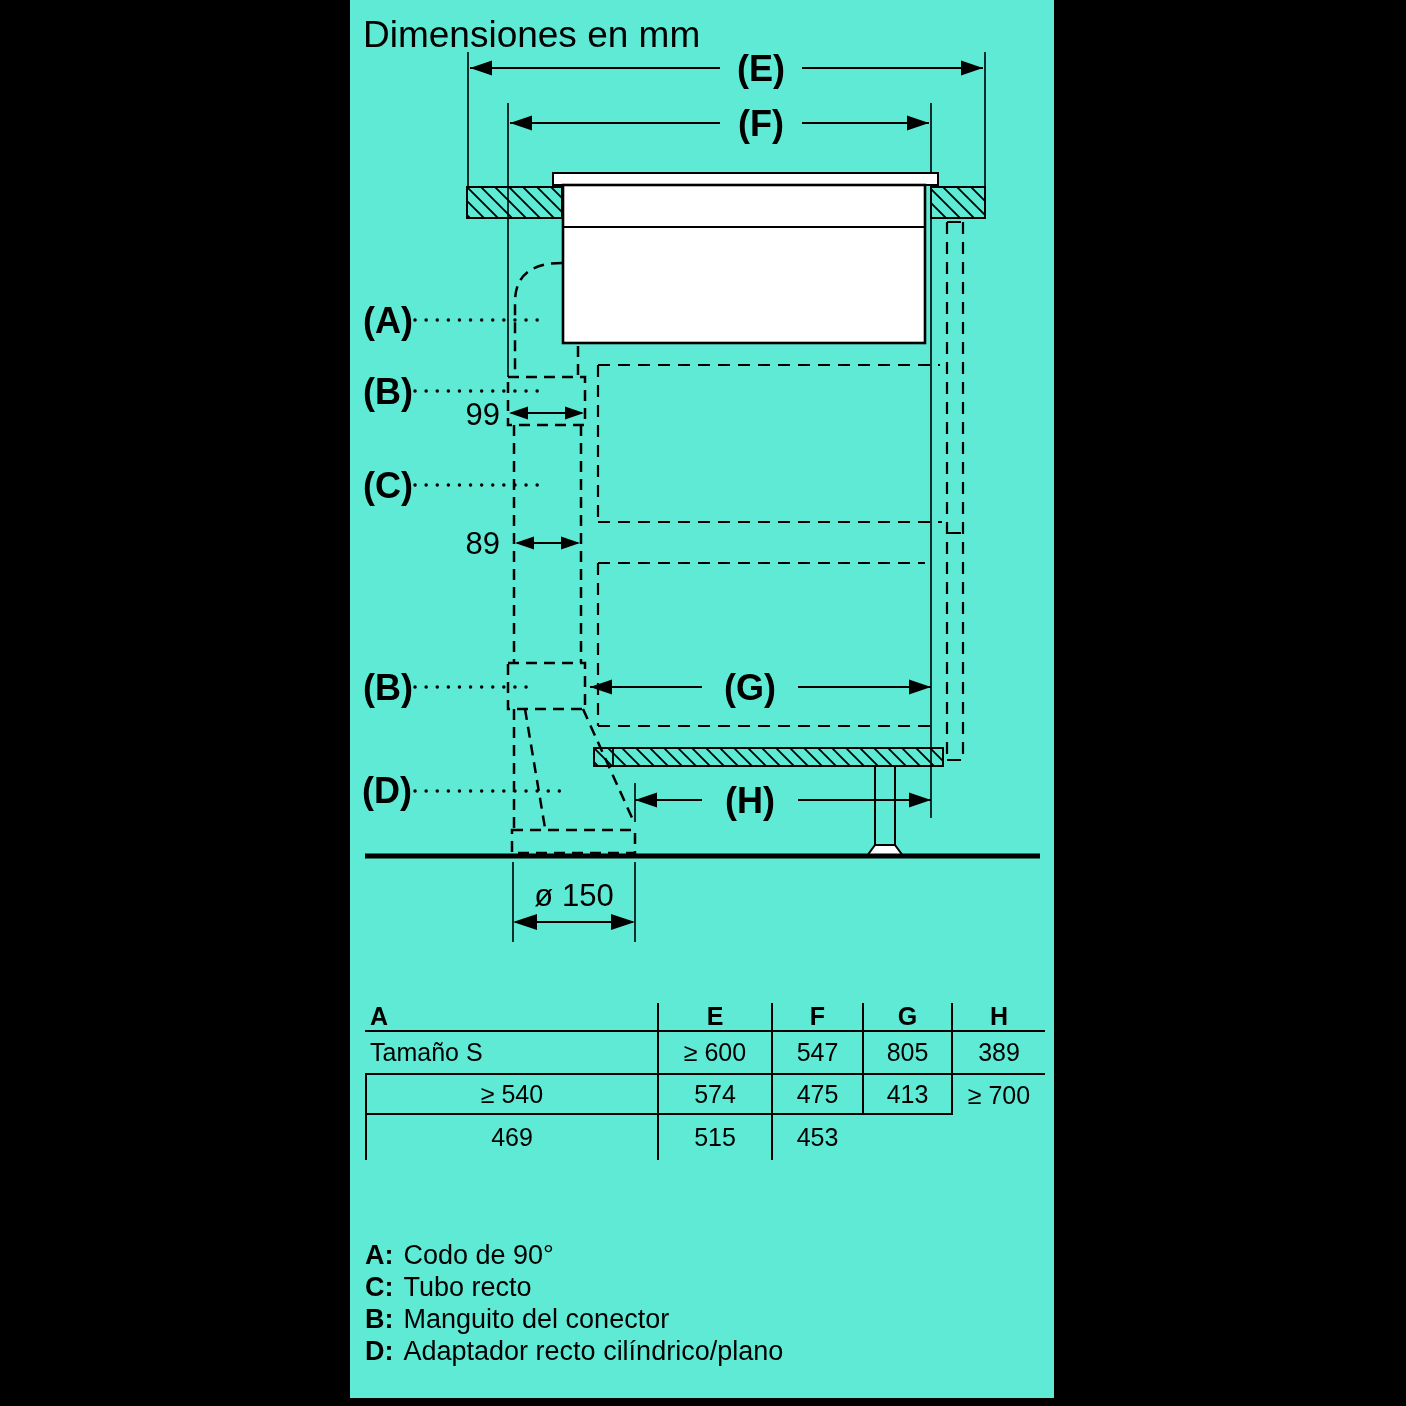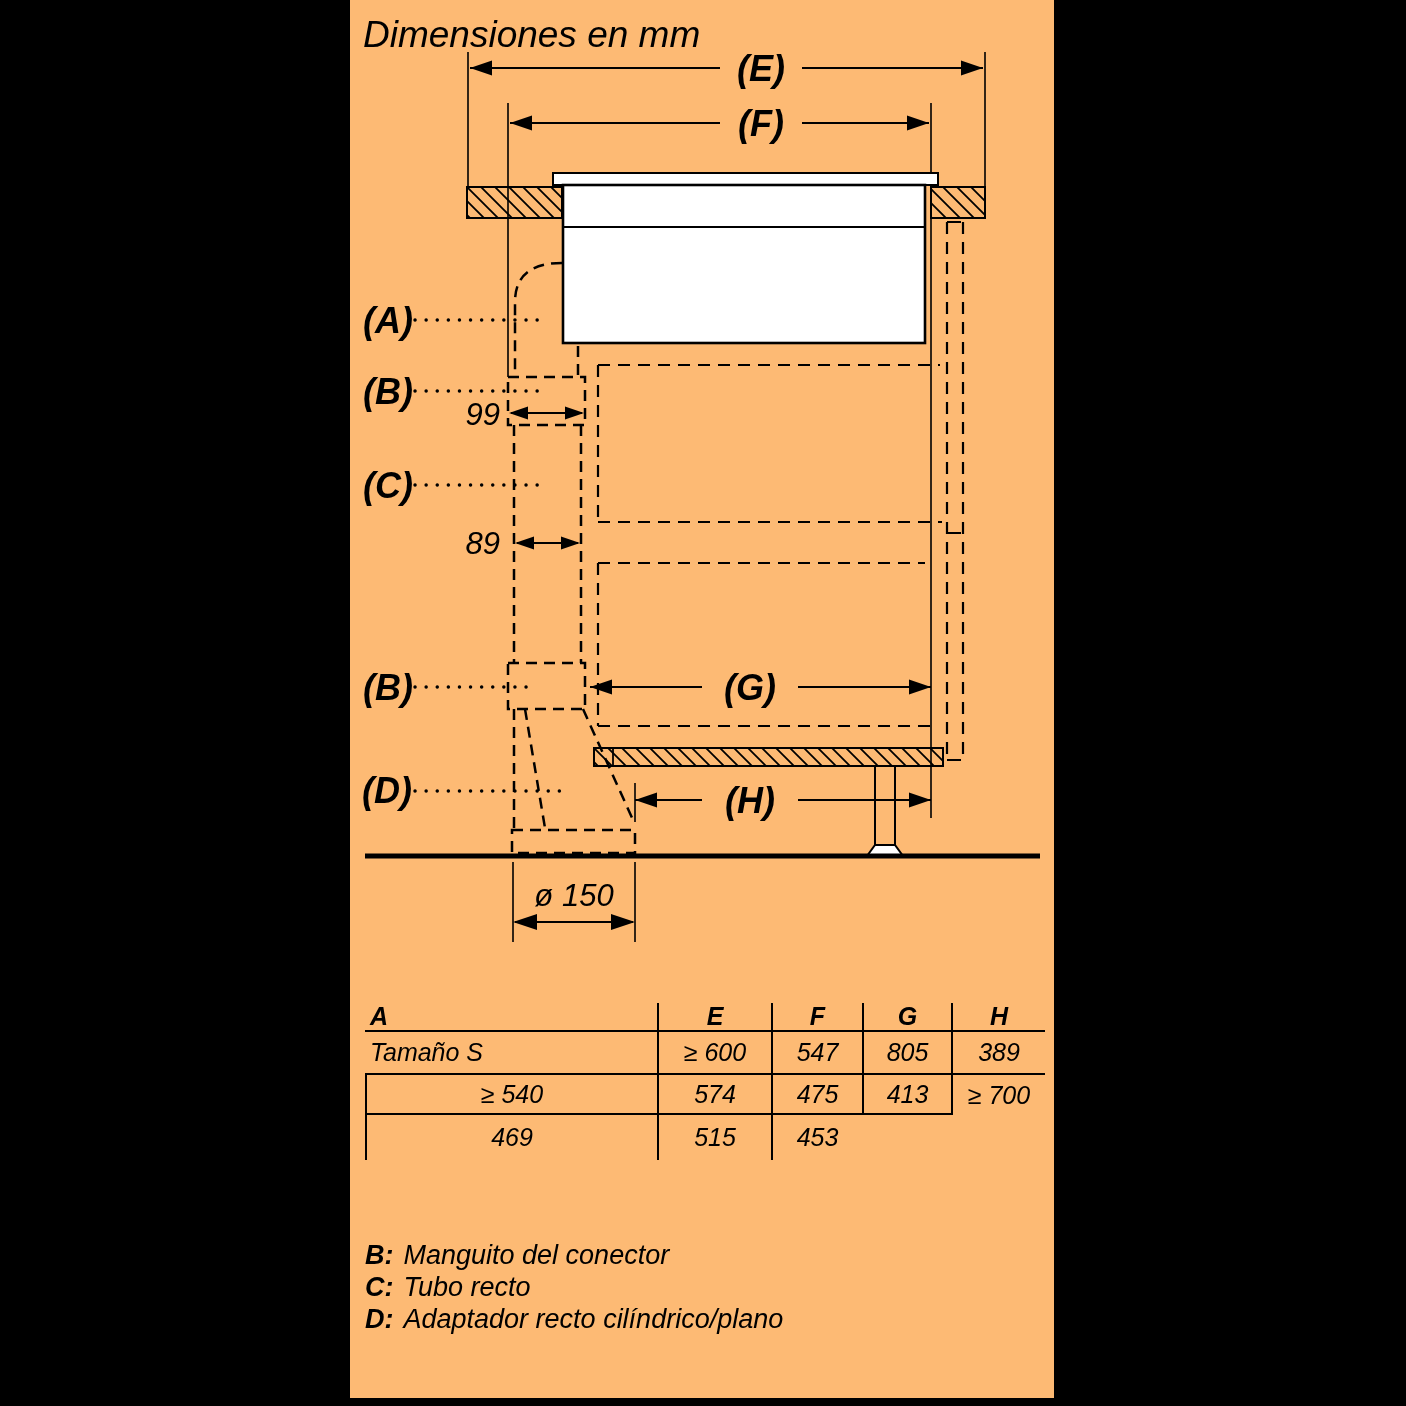--- a/index.html
+++ b/index.html
@@ -1,18 +1,18 @@
 <!DOCTYPE html>
 <html><head>
 <meta charset="utf-8">
 <style>
   html,body{margin:0;padding:0;background:#000;}
   .canvas{position:relative;width:1406px;height:1406px;background:#000;overflow:hidden;
           font-family:"Liberation Sans", sans-serif;color:#000;}
-  .content{position:absolute;left:350px;top:0;width:704px;height:1398px;background:#fdba74;font-style:italic;}
+  .content{position:absolute;left:350px;top:0;width:704px;height:1398px;background:#5eead4;}
   .bottom-bar{position:absolute;left:0;top:1398px;width:1406px;height:8px;background:#000;}
   svg{position:absolute;left:0;top:0;}
   svg text{font-family:"Liberation Sans", sans-serif;fill:#000;}
   .t-title{font-size:37px;}
   .t-label{font-size:36px;font-weight:bold;}
   .t-num{font-size:31px;}
 
   .dim-table{position:absolute;left:15px;top:1003px;display:grid;
              grid-template-columns:292px 114px 91px 89px 94px;
              grid-template-rows:29px 43px 40px 45px;
@@ -181,20 +181,21 @@
       <div class="cell vline hline">475</div>
       <div class="cell vline hline">413</div>
 
       <div class="cell vline">≥ 700</div>
       <div class="cell vline">469</div>
       <div class="cell vline">515</div>
       <div class="cell vline">453</div>
     </div>
 
     <div class="legend">
+      <div class="row"><span class="key">A:</span><span>Codo de 90°</span></div>
+      <div class="row"><span class="key">C:</span><span>Tubo recto</span></div>
       <div class="row"><span class="key">B:</span><span>Manguito del conector</span></div>
-      <div class="row"><span class="key">C:</span><span>Tubo recto</span></div>
       <div class="row"><span class="key">D:</span><span>Adaptador recto cilíndrico/plano</span></div>
     </div>
 
   </div>
   <div class="bottom-bar"></div>
 </div>
 
 </body></html>

